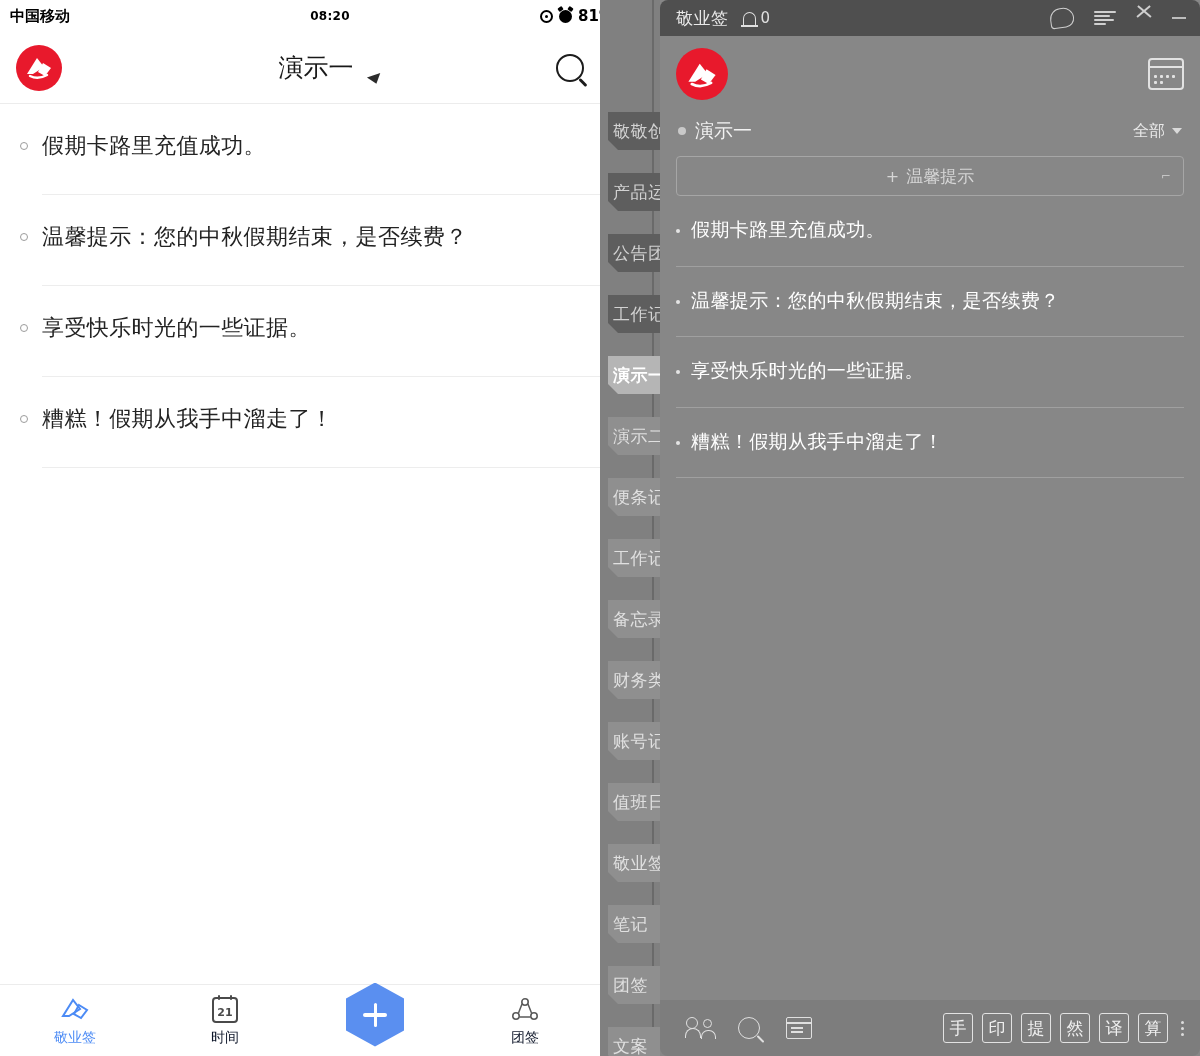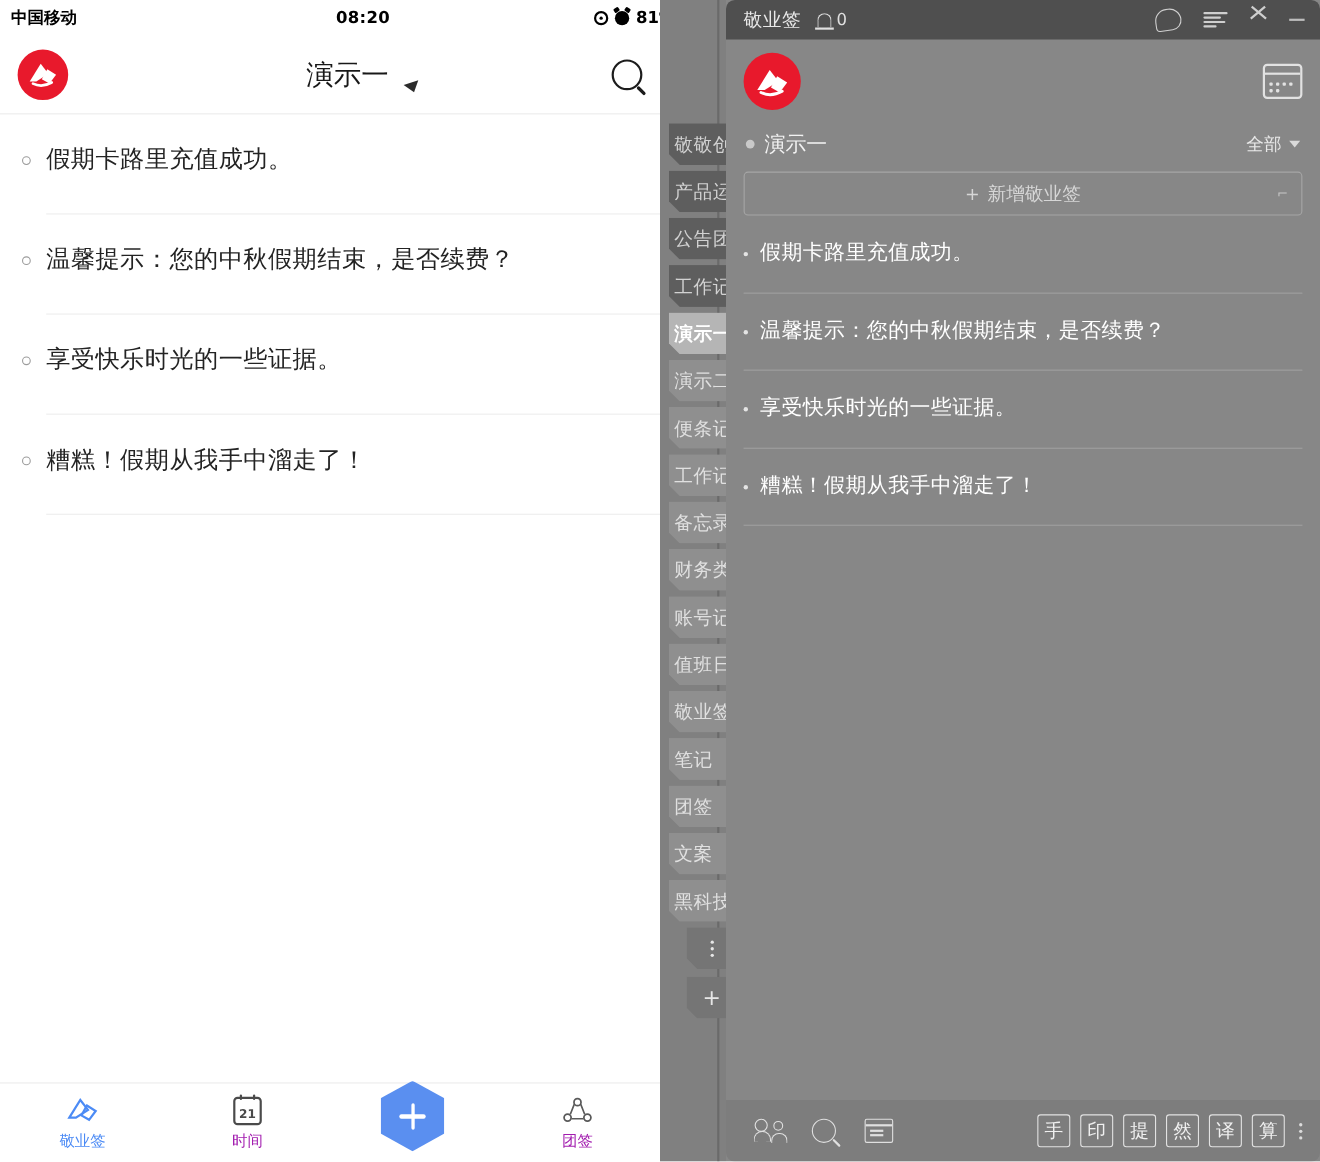--- a/index.html
+++ b/index.html
@@ -33,21 +33,21 @@
     content:""; position:absolute; left:0; top:1px; width:17px; height:17px;
     border:3px solid #000; border-radius:50%;
     clip-path:polygon(0 0,100% 0,100% 45%,50% 80%,0 45%);
   }
   .wifi::after{
     content:""; position:absolute; left:6px; top:9px; width:5px; height:5px;
     background:#000; border-radius:50%;
   }
   .sb-time {
     position:absolute; left:0; right:0; text-align:center;
-    font-size:15px; font-weight:bold; letter-spacing:0.3px;
+    font-size:12px; font-weight:bold; letter-spacing:0.3px;
   }
   .sb-right {
     margin-left:auto; display:flex; align-items:center; gap:6px;
     font-size:15px; font-weight:bold;
   }
   .loc-ic { width:13px; height:13px; border:2px solid #000; border-radius:50%; position:relative; }
   .loc-ic::after { content:""; position:absolute; left:3px; top:3px; width:3px; height:3px; background:#000; border-radius:50%; }
   .alarm-ic { width:13px; height:13px; background:#000; border-radius:50%; position:relative; }
   .alarm-ic::before,.alarm-ic::after{
     content:""; position:absolute; top:-3px; width:5px; height:4px; background:#000;
@@ -96,21 +96,21 @@
     background:#cfcfcf; border-radius:2px;
   }
 
   
   .bottomnav {
     position:absolute; left:0; bottom:0; width:600px; height:72px;
     background:#fff; border-top:1px solid #ececec;
     display:flex; align-items:center;
   }
   .nav-item { flex:1; display:flex; flex-direction:column; align-items:center; gap:4px; }
-  .nav-label { font-size:14px; color:#a21caf; }
+  .nav-label { font-size:14px; color:#0f172a; }
   .nav-item.active .nav-label { color:#4c8bf5; }
   .nav-ico { height:30px; display:flex; align-items:center; justify-content:center; }
   .cal-ic { width:26px; height:26px; border:2px solid #4a4a4a; border-radius:4px; position:relative;
             display:flex; align-items:flex-end; justify-content:center; font-size:11px; color:#4a4a4a;
             font-weight:bold; padding-bottom:2px; }
   .cal-ic::before{ content:""; position:absolute; left:4px; top:-4px; width:2px; height:5px; background:#4a4a4a; border-radius:1px;}
   .cal-ic::after{ content:""; position:absolute; right:4px; top:-4px; width:2px; height:5px; background:#4a4a4a; border-radius:1px;}
   .fab {
     width:58px; height:64px; background:#5a8ff0;
     clip-path:polygon(50% 0%,100% 25%,100% 75%,50% 100%,0% 75%,0% 25%);
@@ -122,21 +122,21 @@
   .fab-plus::before{ left:0; top:10.5px; width:24px; height:3.5px;}
   .fab-plus::after{ top:0; left:10.5px; width:3.5px; height:24px;}
 
   
   #tabstrip {
     position:absolute; left:600px; top:0; width:60px; height:1056px;
     background:#808080; overflow:hidden;
   }
   .tabstrip-inner { position:absolute; left:8px; top:112px; width:70px; }
   .tab {
-    width:62px; height:38px; margin-bottom:5px;
+    width:62px; height:38px; margin-bottom:23px;
     background:#6f6f6f; color:#d8d8d8;
     clip-path:polygon(0 0, 100% 0, 100% 100%, 10px 100%, 0 calc(100% - 10px));
     display:flex; align-items:center; padding-left:5px;
     font-size:17px; white-space:nowrap; overflow:hidden;
     letter-spacing:0.5px;
   }
   .tab.dark { background:#5e5e5e; color:#d2d2d2; }
   .tab.active { background:#b5b5b5; color:#ffffff; font-weight:bold; }
   .tab.light { background:#8f8f8f; color:#e0e0e0; }
   .tab-btn {
@@ -429,21 +429,21 @@
     <span class="dcat-dot"></span>
     <span class="dcat-name">演示一</span>
     <span class="dcat-filter">
       <span>全部</span>
       <span class="caret-dn"></span>
     </span>
   </div>
 
   <div class="dadd">
     <span class="dadd-plus">+</span>
-    <span>新增敬业签</span>
+    <span>温馨提示</span>
     <span class="dadd-corner">⌐</span>
   </div>
 
   <div class="dlist">
     <div class="d-item">
       <div class="d-row">
           <span class="d-bullet"></span>
       <span class="d-text">假期卡路里充值成功。</span>
         </div>
       <div class="d-sep"></div>

